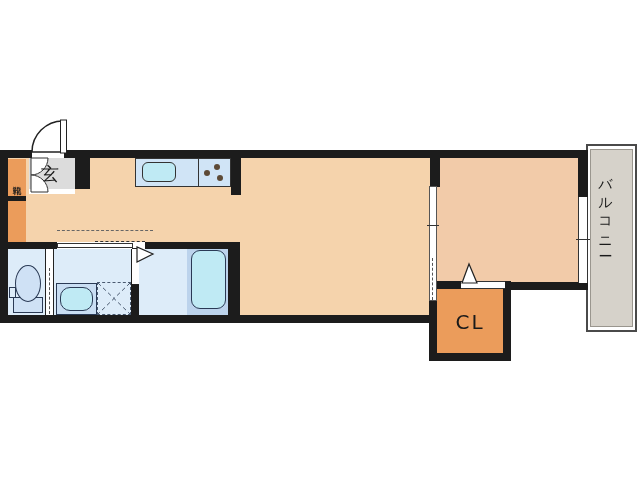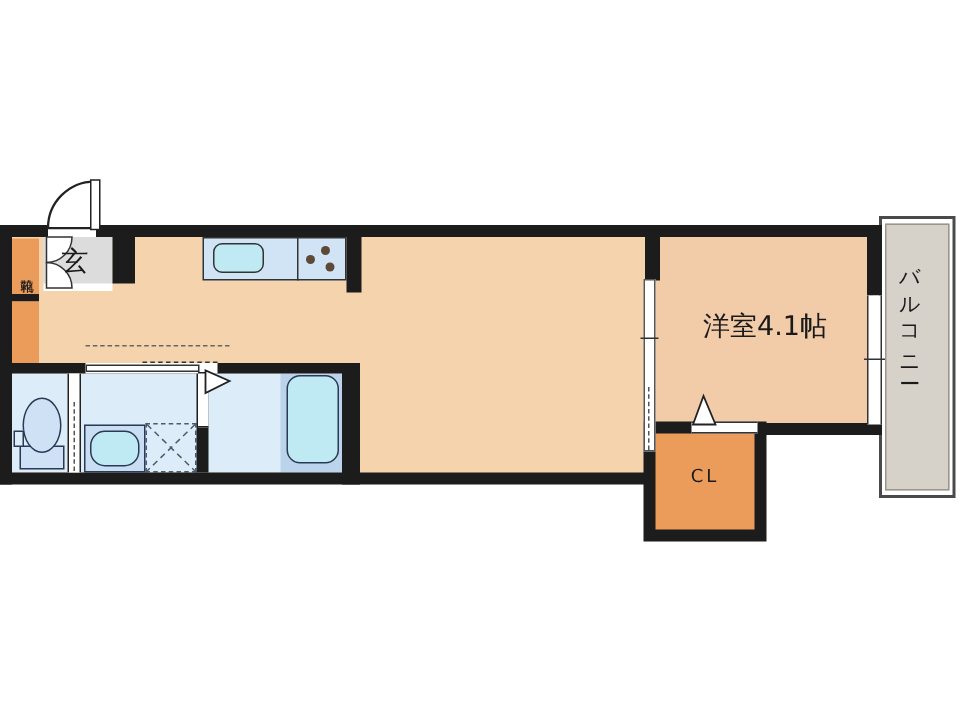--- a/index.html
+++ b/index.html
@@ -91,19 +91,18 @@
   <svg class="overlay" width="640" height="480" viewBox="0 0 640 480">
     <path d="M32,152 A31,31 0 0 1 63,121 L63,152 Z" fill="#ffffff" stroke="#222" stroke-width="1.5"></path>
     <rect x="60.5" y="120" width="6" height="33" fill="#ffffff" stroke="#222" stroke-width="1"></rect>
     <path d="M48,158 A17,17 0 0 1 31,175 L31,158 Z" fill="#ffffff" stroke="#333" stroke-width="1"></path>
     <path d="M48,192 A17,17 0 0 0 31,175 L31,192 Z" fill="#ffffff" stroke="#333" stroke-width="1"></path>
     <path d="M137,247 L137,262 L153,254 Z" fill="#ffffff" stroke="#222" stroke-width="1.2"></path>
     <path d="M462,283 L477,283 L469,264 Z" fill="#ffffff" stroke="#222" stroke-width="1.2"></path>
     <path d="M98,283 L130,314 M130,283 L98,314" fill="none" stroke="#4a5a70" stroke-width="1" stroke-dasharray="4,3"></path>
   </svg>
 
-  <div class="label" style="left:445px;top:205px;width:130px;text-align:center;font-size:18px;">洋室4.1帖</div>
-  <div class="label" style="left:437px;top:310px;width:66px;text-align:center;font-size:12px;letter-spacing:2px;">CL</div>
+  <div class="label" style="left:437px;top:310px;width:66px;text-align:center;font-size:20px;letter-spacing:2px;">CL</div>
   <div class="label" style="left:41px;top:162px;font-size:18px;">玄</div>
   <div class="label vtext" style="left:8px;top:162px;width:18px;height:34px;font-size:9px;text-align:center;line-height:18px;">靴箱</div>
   <div class="label vtext" style="left:597px;top:168px;height:150px;font-size:14px;letter-spacing:4px;">バルコニー</div>
 
 </div>
 
 </body></html>

